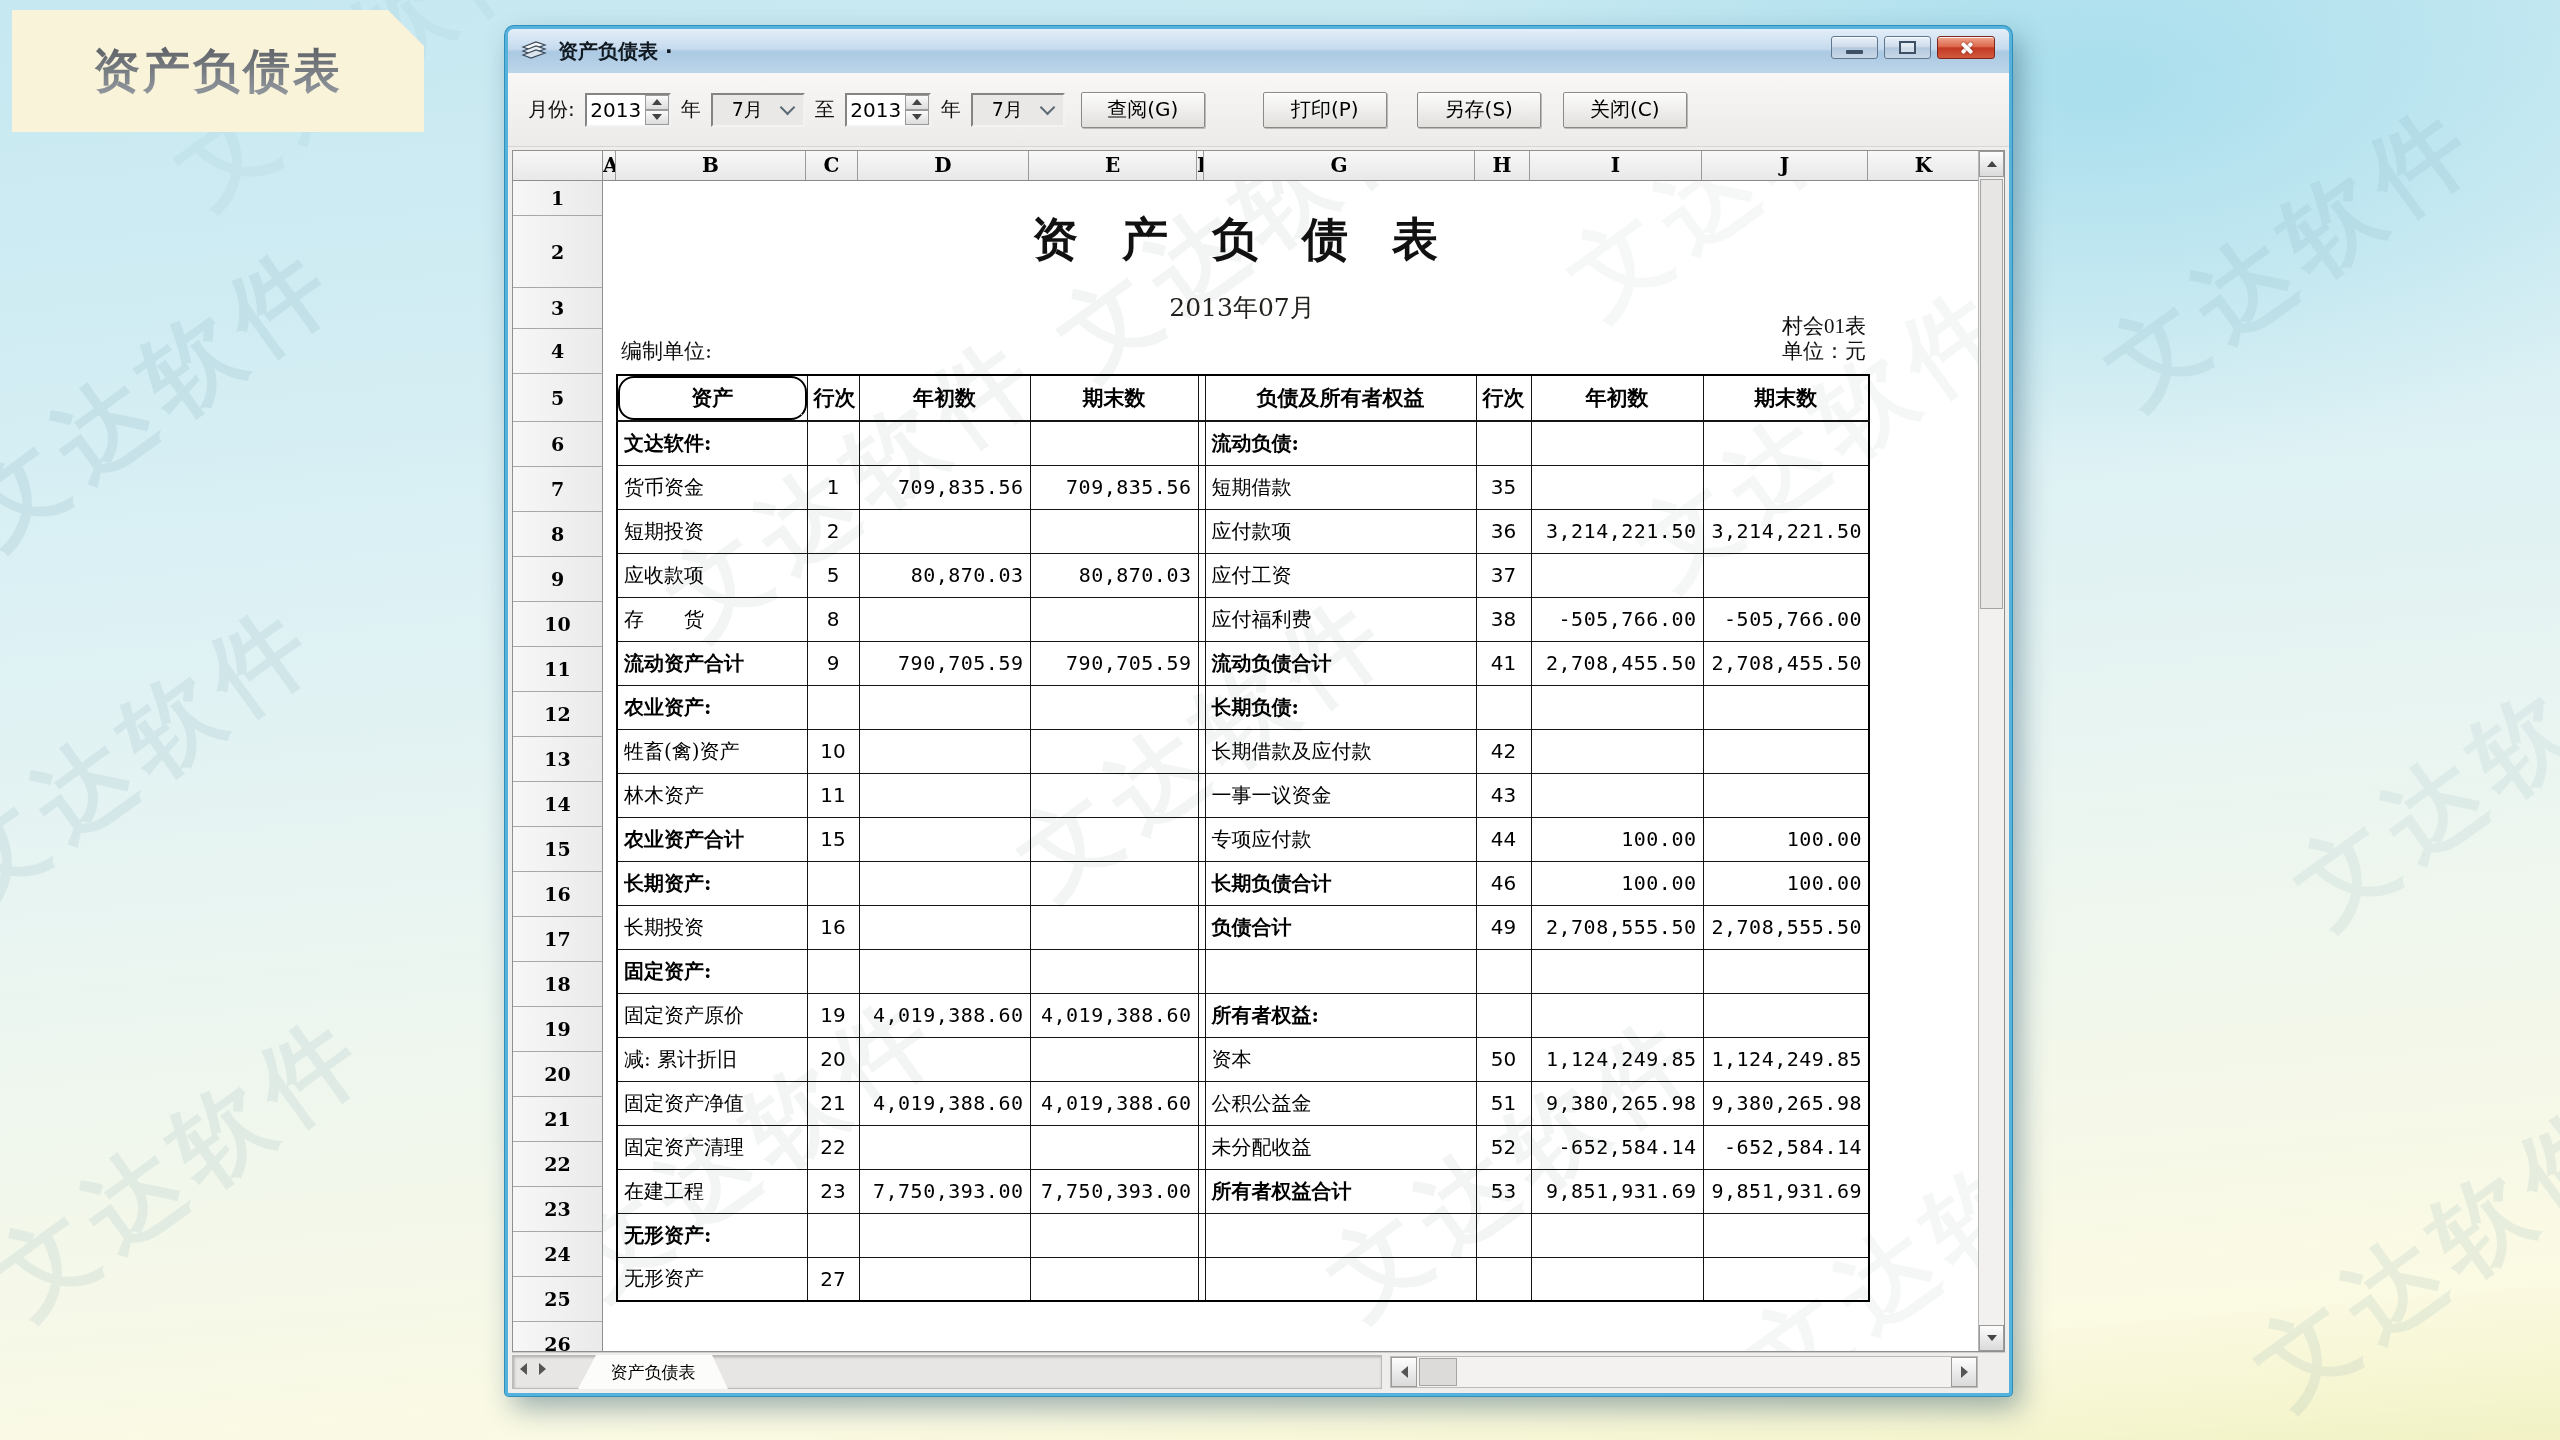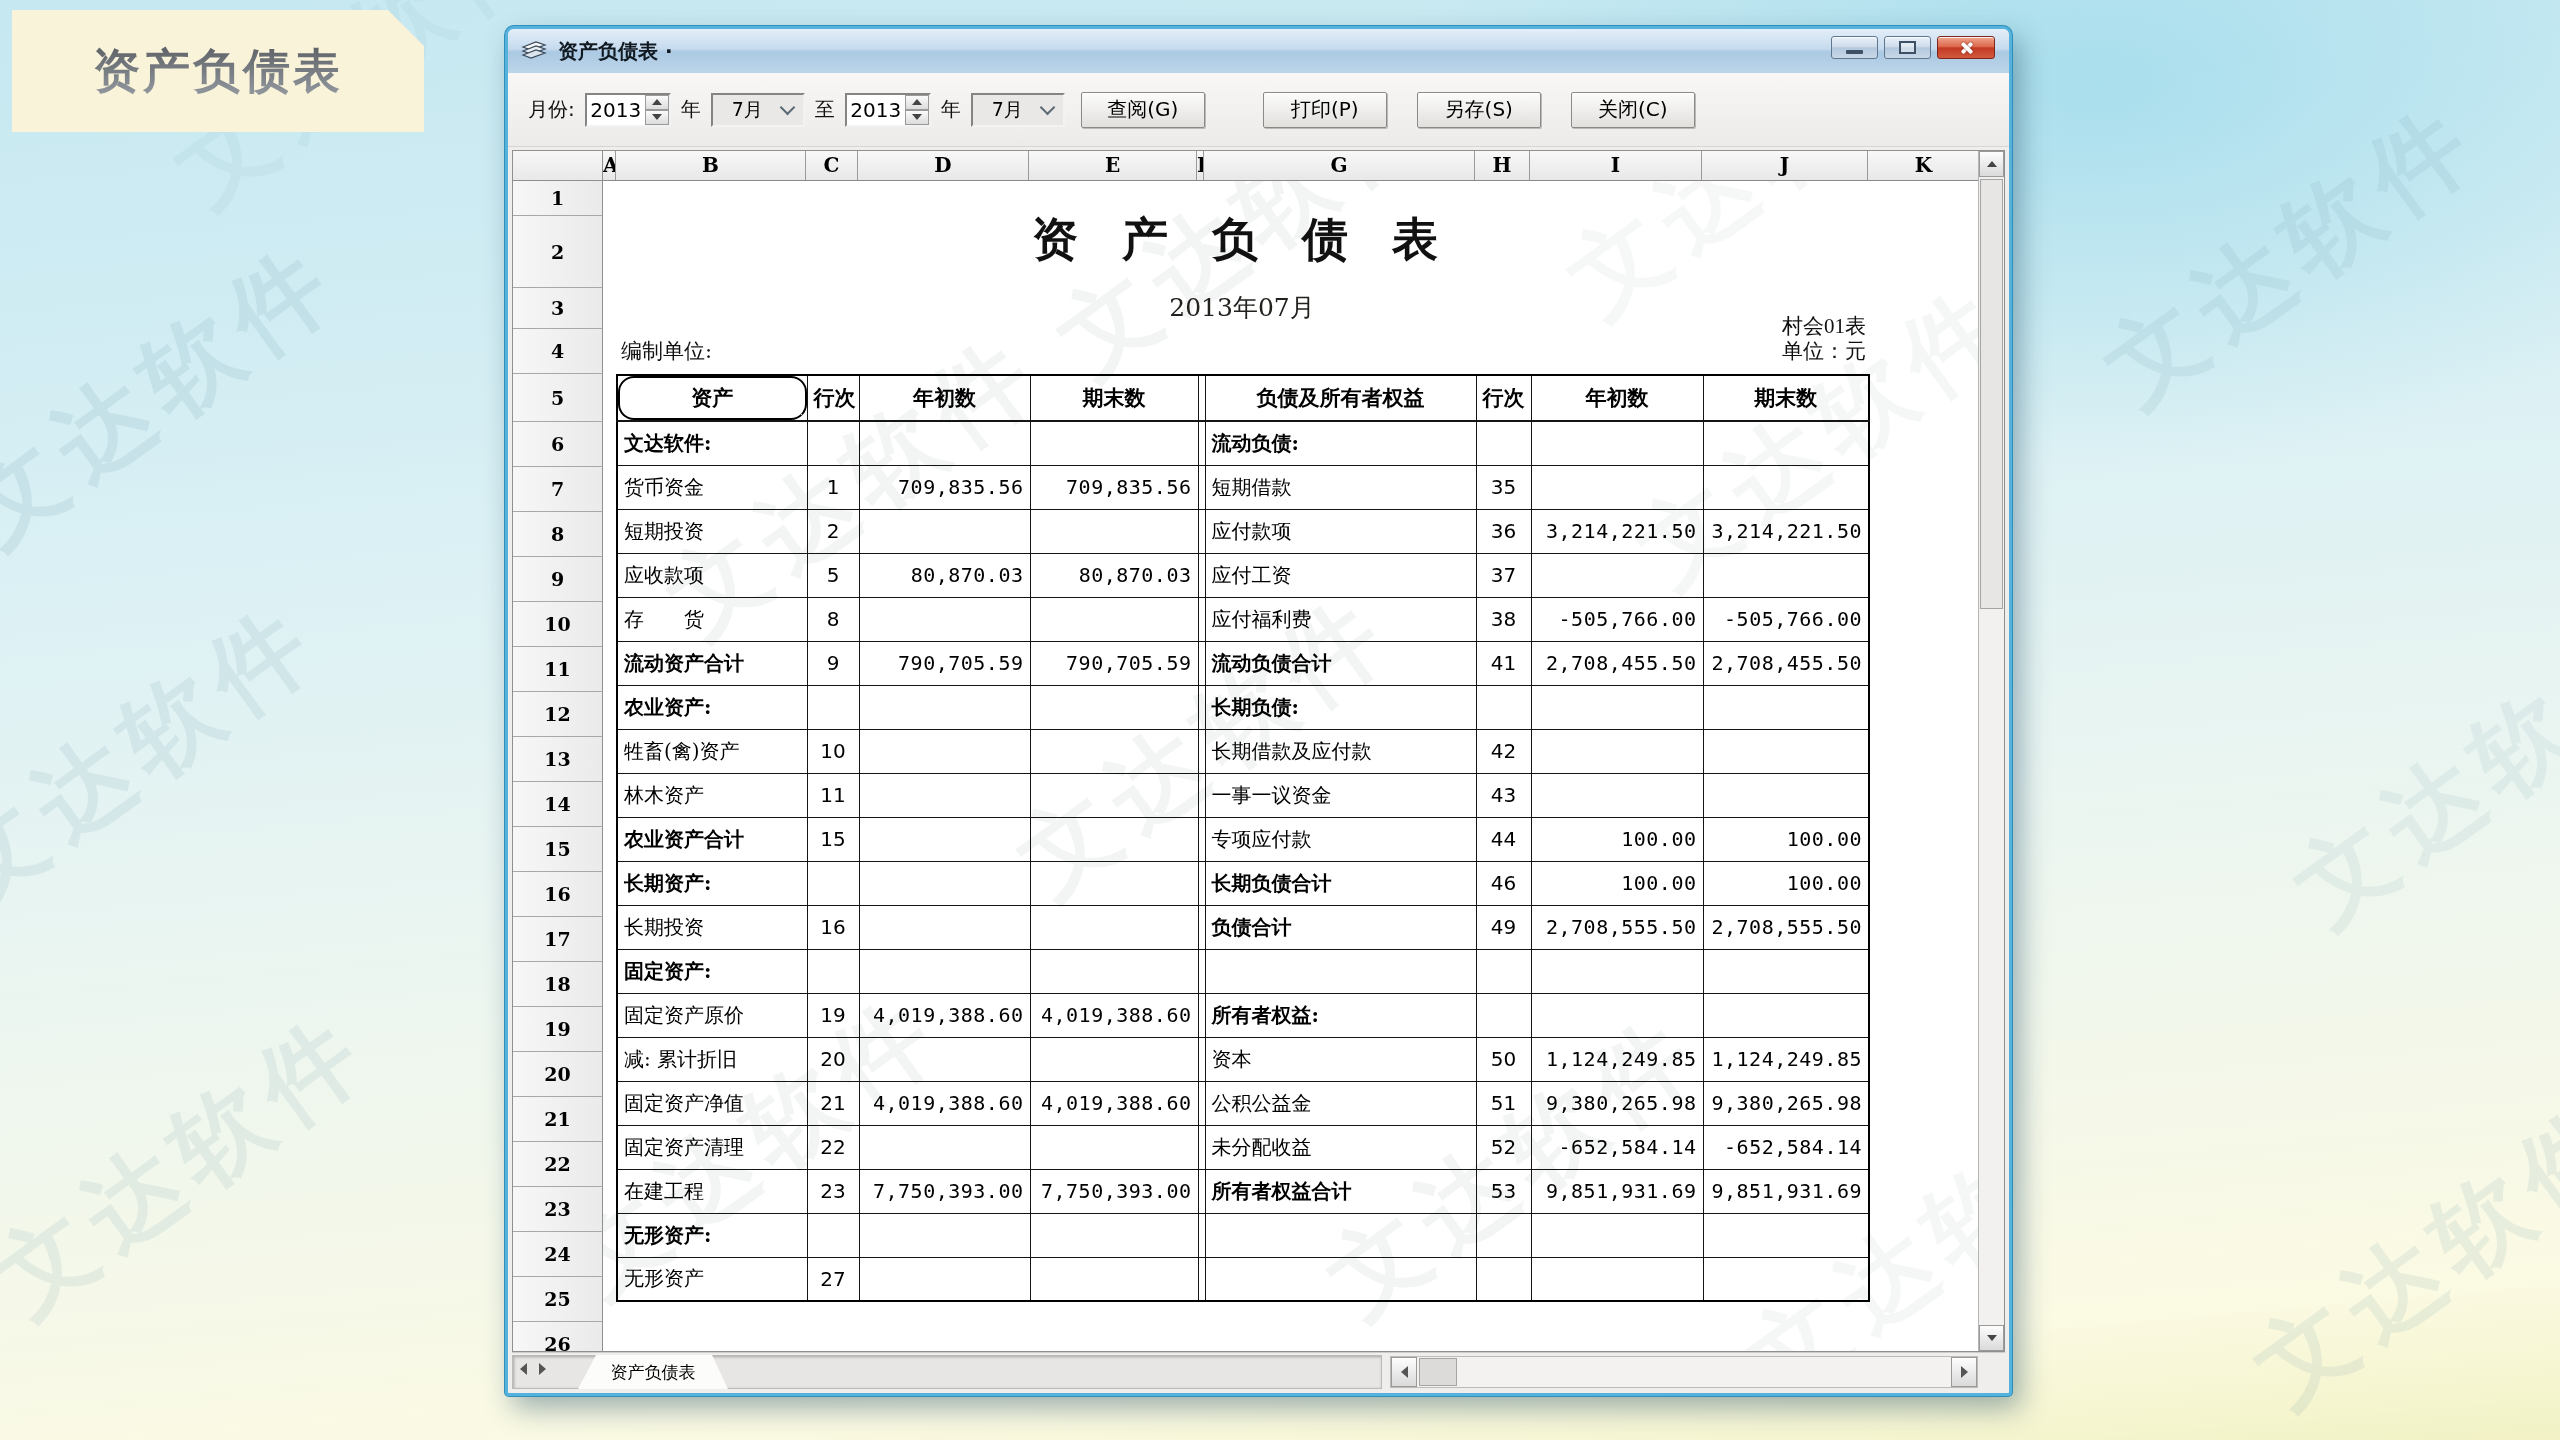--- a/index.html
+++ b/index.html
@@ -185,21 +185,21 @@
       </div>
       <span class="lab">年</span>
       <div class="dd">
         <span class="dv">7月</span>
         <span class="chev"></span>
       </div>
       <div class="tbtn">查阅(G)</div>
       <div style="width:46px"></div>
       <div class="tbtn">打印(P)</div>
       <div class="tbtn" style="margin-left:30px">另存(S)</div>
-      <div class="tbtn" style="margin-left:30px">关闭(C)</div>
+      <div class="tbtn" style="margin-left:22px">关闭(C)</div>
     </div>
 
     <div class="sheet">
       <div class="corner"></div>
       <div class="colheads">
           <div class="colhead" style="width: 13px;">A</div>
           <div class="colhead" style="width: 190px;">B</div>
           <div class="colhead" style="width: 52px;">C</div>
           <div class="colhead" style="width: 171px;">D</div>
           <div class="colhead" style="width: 168px;">E</div>

